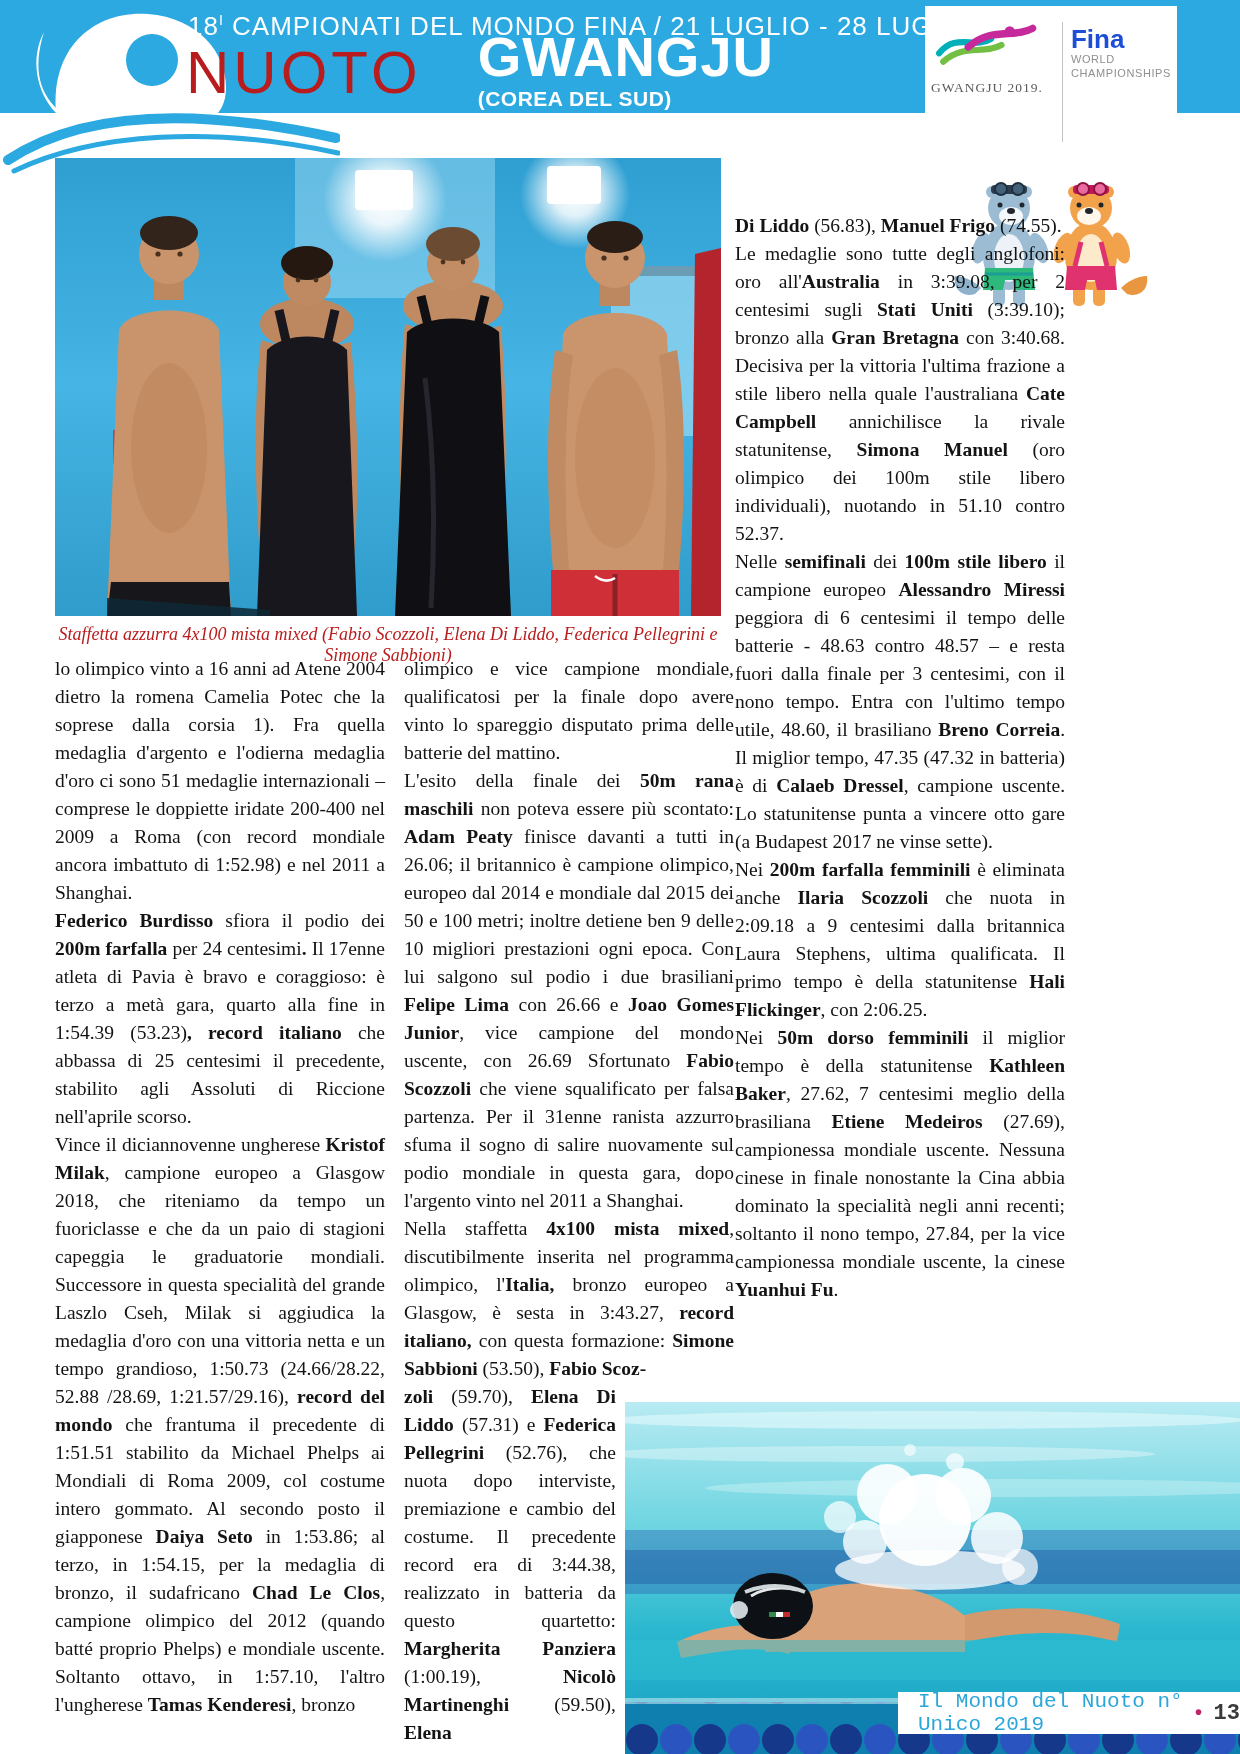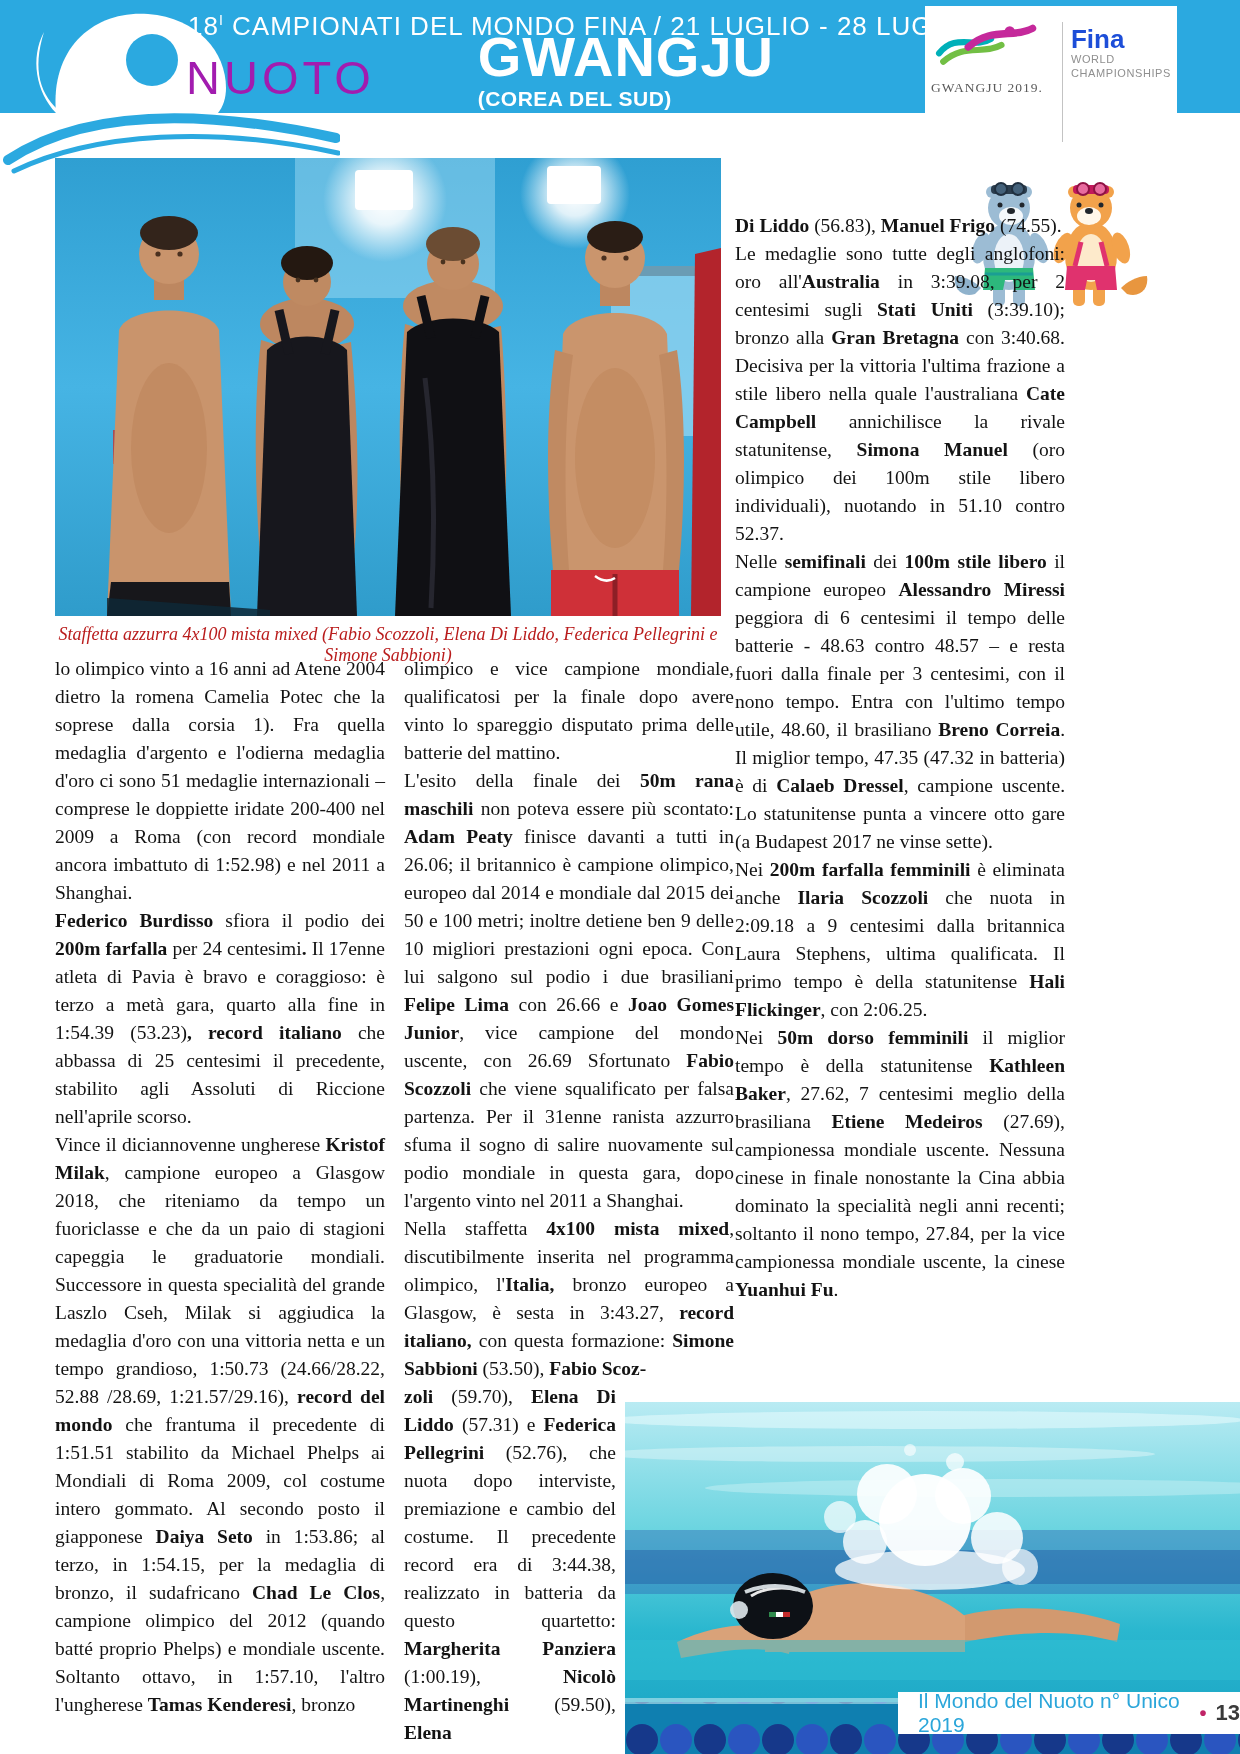--- a/index.html
+++ b/index.html
@@ -4,22 +4,22 @@
 <style>
   html,body{margin:0;padding:0;background:#fff;}
   .page{position:relative;width:1240px;height:1754px;background:#fff;overflow:hidden;
         font-family:"Liberation Serif",serif;color:#131313;}
   
   .banner{position:absolute;left:0;top:0;width:1240px;height:113px;background:#2BA9E0;}
   .swim-logo{position:absolute;left:0;top:0;width:340px;height:175px;}
   .topline{position:absolute;left:188px;top:11px;color:#fff;
            font-family:"Liberation Sans",sans-serif;font-size:26px;letter-spacing:1px;white-space:nowrap;}
   .topline sup{font-size:14px;}
-  .nuoto{position:absolute;left:186px;top:50px;color:#a21caf;
-         font-family:"Liberation Sans",sans-serif;font-size:47px;letter-spacing:4px;}
+  .nuoto{position:absolute;left:186px;top:38px;color:#b91c1c;
+         font-family:"Liberation Sans",sans-serif;font-size:60px;letter-spacing:4px;}
   .cityblock{position:absolute;right:466px;top:28px;text-align:left;color:#fff;
              font-family:"Liberation Sans",sans-serif;}
   .city{font-size:56px;font-weight:bold;line-height:58px;letter-spacing:1px;}
   .country{font-size:21px;font-weight:bold;margin-top:1px;letter-spacing:0.5px;}
   
   .logo-panel{position:absolute;left:925px;top:6px;width:252px;height:158px;background:#fff;
               display:flex;align-items:flex-start;box-sizing:border-box;padding:12px 6px;}
   .glogo{width:54%;}
   .glogo-text{font-family:"Liberation Serif",serif;font-size:13.5px;color:#5a5a5a;letter-spacing:1px;margin-top:4px;}
   .vdiv{width:1px;background:#c3c3c3;height:120px;margin:4px 8px 0 4px;}
@@ -39,21 +39,21 @@
        text-align:justify;color:#131313;}
   .col p{margin:0;}
   .col b{font-weight:bold;}
   .col1{left:55px;top:655px;}
   .col2{left:404px;top:655px;}
   .col2 .narrow{width:212px;}
   .col3{left:735px;top:212px;}
   
   .footer{position:absolute;left:898px;top:1692px;width:342px;height:42px;background:#fff;
           display:flex;align-items:center;box-sizing:border-box;padding-left:20px;z-index:6;
-          font-family:Liberation Sans, sans-serif;}
+          font-family:Liberation Mono, monospace;}
   .mag{font-size:21px;color:#2BA6DA;}
   .dot{color:#C02467;margin:0 9px;font-size:20px;font-weight:bold;}
   .pageno{font-size:22px;font-weight:bold;color:#3a3a3a;}
 </style>
 </head>
 <body>
 
 <div class="page">
 
   <div class="banner"></div>

